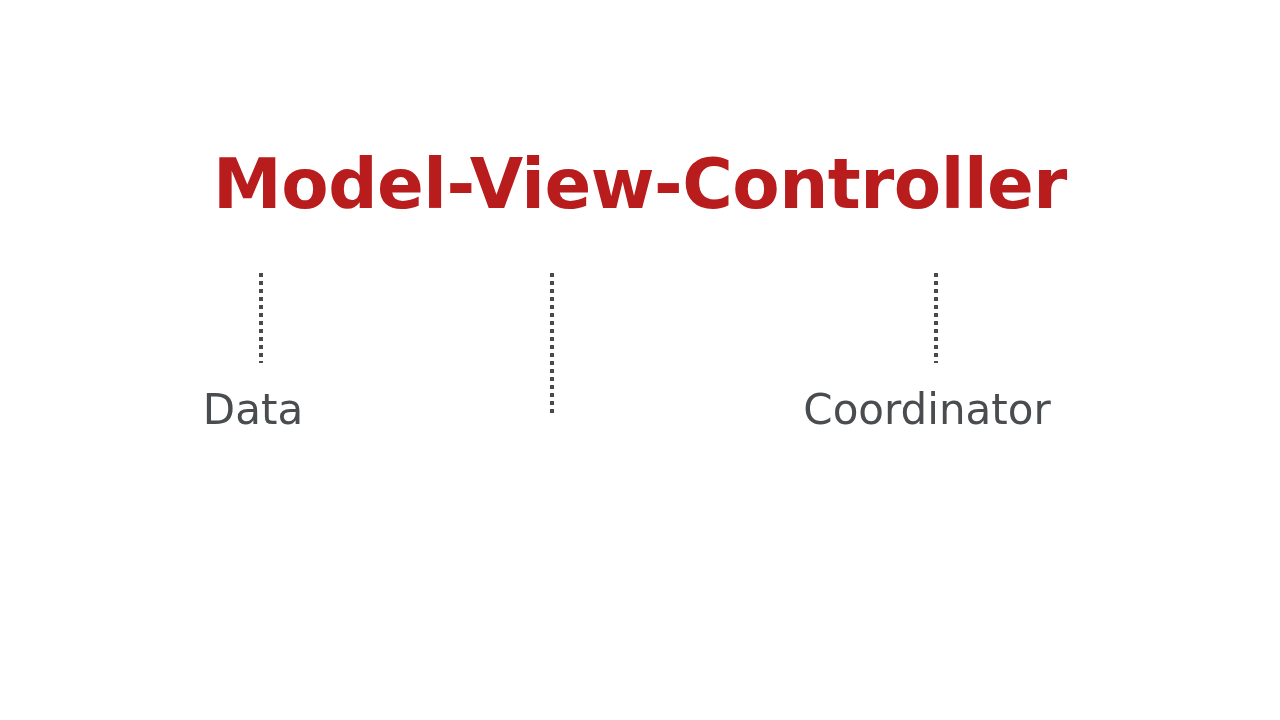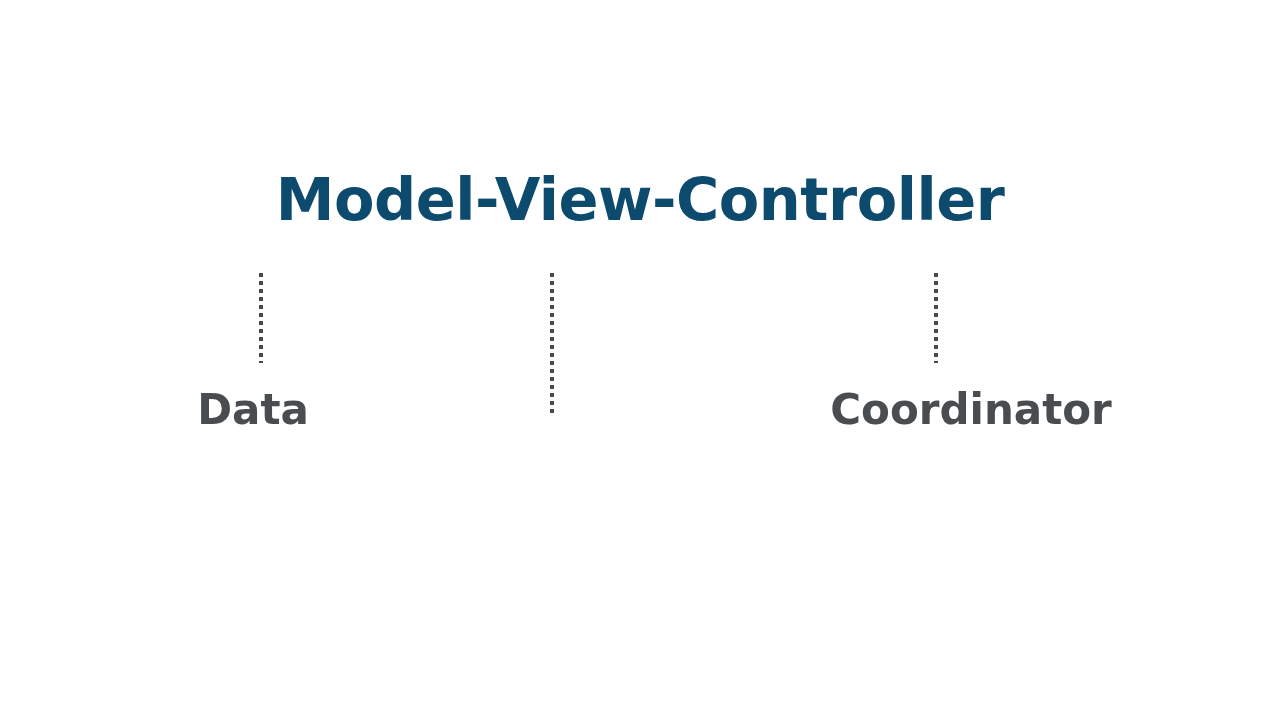--- a/index.html
+++ b/index.html
@@ -19,28 +19,28 @@
     position: relative;
     width: 1280px;
     height: 720px;
     background: #ffffff;
   }
 
   
   .title {
     position: absolute;
     left: 0;
-    top: 170px;
+    top: 150px;
     width: 1280px;
     text-align: center;
     font-family: "DejaVu Sans", "Liberation Sans", sans-serif;
-    font-size: 59px;
+    font-size: 69px;
     font-weight: 700;
     letter-spacing: -0.5px;
-    color: #0c4a6e;
+    color: #b91c1c;
     line-height: 1.0;
     white-space: nowrap;
   }
 
   
   .dotted-line {
     position: absolute;
     width: 4px;
     background-image:
       repeating-linear-gradient(
@@ -54,32 +54,32 @@
 
   .line-model      { left: 259px; top: 273px; height: 90px; }
   .line-view       { left: 550px; top: 273px; height: 143px; }
   .line-controller { left: 934px; top: 273px; height: 90px; }
 
   
   .label {
     position: absolute;
     font-family: "DejaVu Sans", "Liberation Sans", sans-serif;
     font-size: 42px;
-    font-weight: 700;
+    font-weight: 400;
     color: #4a4d50;
     line-height: 1.0;
     white-space: nowrap;
     text-align: center;
     letter-spacing: 0px;
   }
 
   
   .label-data        { left: 253px; top: 389px; transform: translateX(-50%); }
   .label-ui          { left: 546px; top: 440px; transform: translateX(-50%); }
-  .label-coordinator { left: 927px; top: 389px; transform: translateX(-50%); margin-left: 44px; }
+  .label-coordinator { left: 927px; top: 389px; transform: translateX(-50%); }
 </style>
 </head>
 <body>
 
 <div id="slide">
 
   <div class="title">Model-View-Controller</div>
 
   <div class="dotted-line line-model"></div>
 

